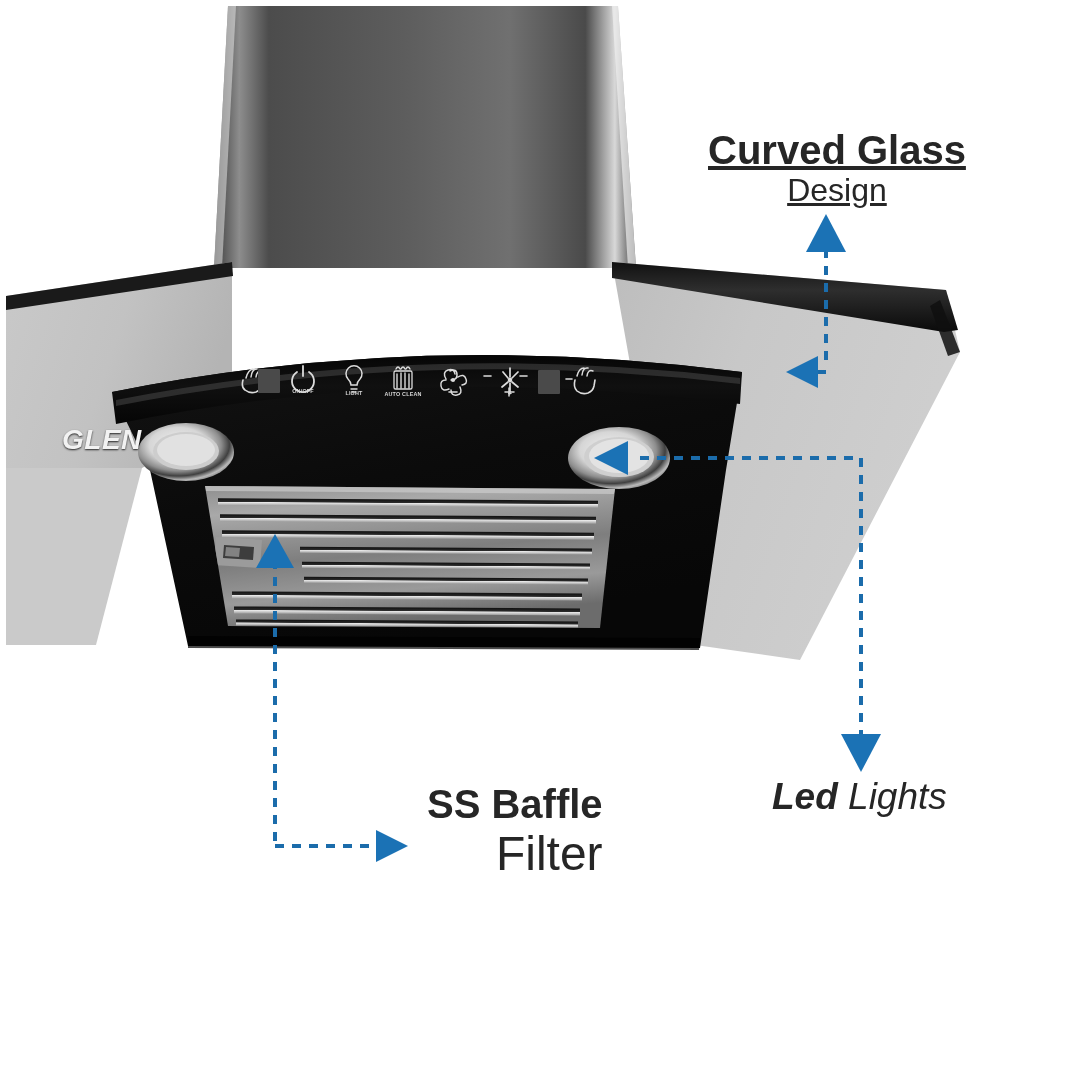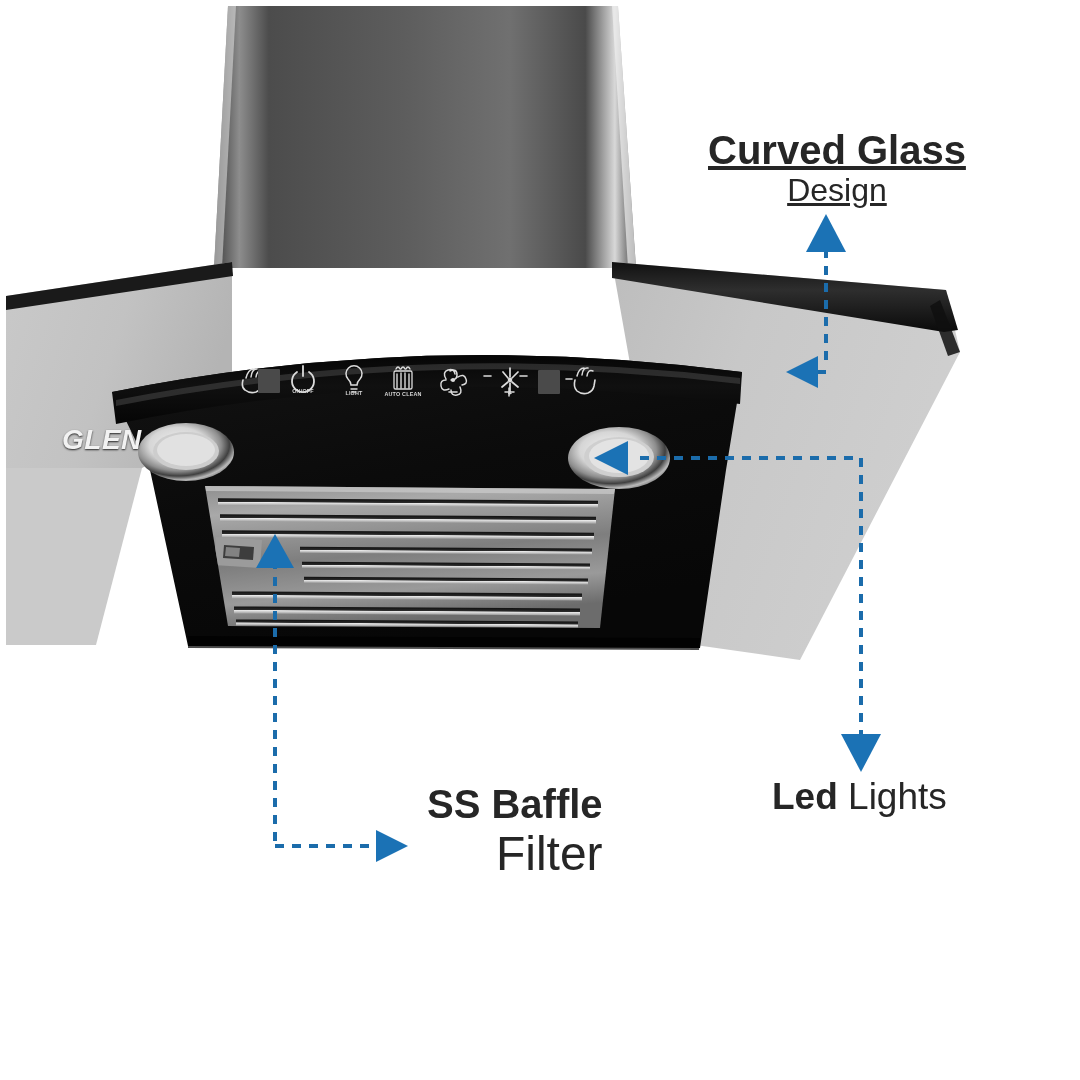--- a/index.html
+++ b/index.html
@@ -15,21 +15,21 @@
 
   
   .callout { position:absolute; color:#262626; line-height:1.12; white-space:nowrap; }
   .callout .ln { display:block; }
   .callout .b { font-weight:bold; }
   .callout .r { font-weight:normal; }
 
   #callout-curved-glass { left:708px; top:128px; font-size:40px; text-align:center;text-decoration:underline; }
   #callout-curved-glass .ln2 { font-size:32px; }
 
-  #callout-led { left:772px; top:776px; font-size:37px; }
+  #callout-led { left:772px; top:776px; font-size:37px;font-style:italic; }
   #callout-baffle { left:408px; top:782px; font-size:40px; text-align:right;margin-left:19px; }
   #callout-baffle .ln2 { font-size:48px; }
 
   
   .cp-label {
     position:absolute; color:#d8d8d8; font-size:5.4px;
     letter-spacing:.2px; white-space:nowrap; font-weight:bold;
     text-align:center; transform:translateX(-50%);
   }
   .brand {

